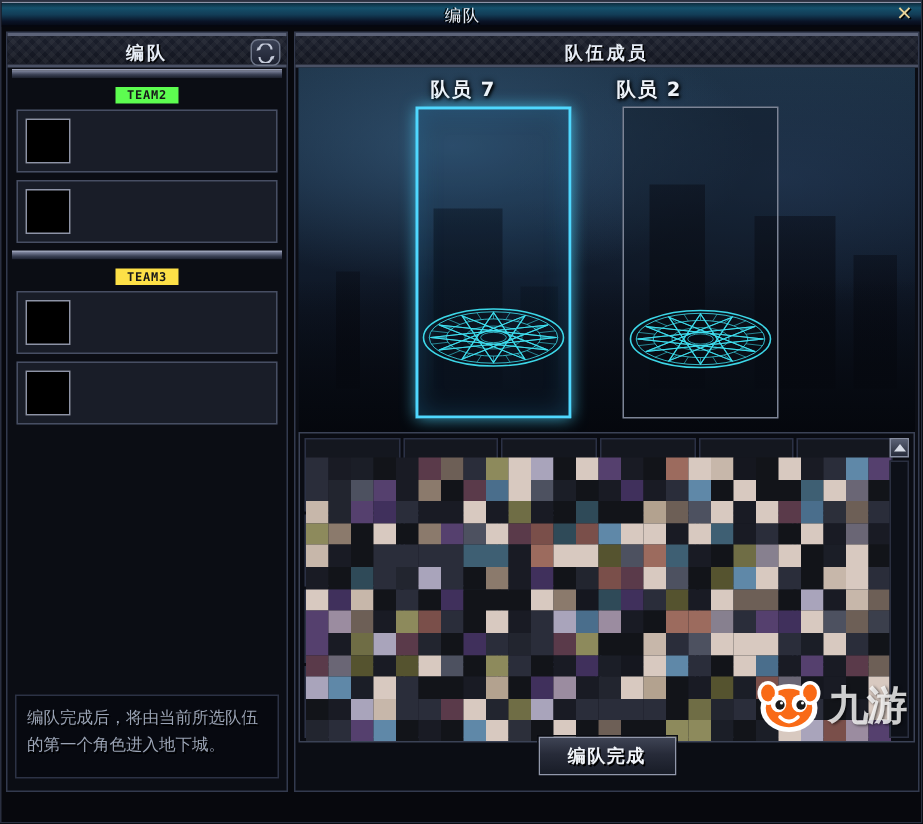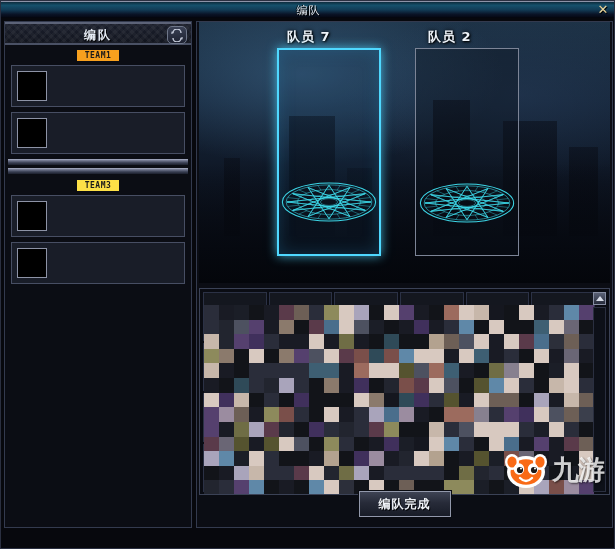--- a/index.html
+++ b/index.html
@@ -280,50 +280,56 @@
         <svg width="14" height="13" viewBox="0 0 14 13">
           <path d="M3 4 A4 4 0 0 1 11 4" fill="none" stroke="#c6ccdb" stroke-width="1.4"></path>
           <path d="M11 9 A4 4 0 0 1 3 9" fill="none" stroke="#c6ccdb" stroke-width="1.4"></path>
           <path d="M2 2 L3.5 4.4 L1 4.8 Z" fill="#c6ccdb"></path>
           <path d="M12 11 L10.5 8.6 L13 8.2 Z" fill="#c6ccdb"></path>
         </svg>
       </div>
     </div>
 
     <div id="teams-container">
+        <div class="team-divider"></div>
         <div class="team-block">
-          <div class="team-label" style="background: rgb(247, 160, 30);">TEAM1</div>
+          <div class="team-label" style="background: rgb(93, 253, 80);">TEAM2</div>
           <div class="slot-row">
             <div class="slot-portrait"></div>
             <div style="margin-left: 7px; font-size: 11px; color: rgb(205, 212, 226);"></div>
           </div>
           <div class="slot-row">
             <div class="slot-portrait"></div>
             <div style="margin-left: 7px; font-size: 11px; color: rgb(205, 212, 226);"></div>
           </div>
         </div>
-        <div class="team-divider"></div>
         <div class="team-divider"></div>
         <div class="team-block">
           <div class="team-label" style="background: #fde047;">TEAM3</div>
           <div class="slot-row">
             <div class="slot-portrait"></div>
             <div style="margin-left: 7px; font-size: 11px; color: rgb(205, 212, 226);"></div>
           </div>
           <div class="slot-row">
             <div class="slot-portrait"></div>
             <div style="margin-left: 7px; font-size: 11px; color: rgb(205, 212, 226);"></div>
           </div>
         </div>
       </div>
 
+    <div id="hint-box">
+      <div id="hint-text">编队完成后，将由当前所选队伍的第一个角色进入地下城。</div>
+    </div>
   </div>
 
   <div id="right-panel">
 
+    <div class="panel-header">
+      <div class="panel-header-title">队伍成员</div>
+    </div>
 
     <div id="stage">
       <div class="ruin" style="left:6%;  width:4%;  height:30%;"></div>
       <div class="ruin" style="left:22%; width:11%; height:46%;"></div>
       <div class="ruin" style="left:36%; width:6%;  height:26%;"></div>
       <div class="ruin" style="left:57%; width:9%;  height:52%;"></div>
       <div class="ruin" style="left:74%; width:13%; height:44%;"></div>
       <div class="ruin" style="left:90%; width:7%;  height:34%;"></div>
       <div id="stage-fog"></div>
       <div id="members-container">
@@ -356,21 +362,21 @@
               <line x1="33.499999999999986" y1="9.741669750802302" x2="27.49999999999998" y2="5.411542731880109" stroke="#3fe2f2" stroke-width="0.55" opacity="0.7"></line>
               <line x1="41.458971511616824" y1="8.442964258242112" x2="38.35314297038657" y2="3.6133351267967697" stroke="#3fe2f2" stroke-width="0.55" opacity="0.7"></line>
               <line x1="49.99999999999999" y1="8" x2="49.99999999999999" y2="3" stroke="#3fe2f2" stroke-width="0.55" opacity="0.7"></line>
               <line x1="58.5410284883832" y1="8.442964258242114" x2="61.64685702961345" y2="3.6133351267967733" stroke="#3fe2f2" stroke-width="0.55" opacity="0.7"></line>
               <line x1="66.5" y1="9.741669750802298" x2="72.5" y2="5.411542731880106" stroke="#3fe2f2" stroke-width="0.55" opacity="0.7"></line>
               <line x1="73.33452377915606" y1="11.80761184457488" x2="81.81980515339463" y2="8.272077938642141" stroke="#3fe2f2" stroke-width="0.55" opacity="0.7"></line>
               <line x1="78.57883832488646" y1="14.499999999999995" x2="88.97114317029973" y2="11.999999999999993" stroke="#3fe2f2" stroke-width="0.55" opacity="0.7"></line>
               <line x1="81.87555226753926" y1="17.63535241366723" x2="93.46666218300808" y2="16.34125718815463" stroke="#3fe2f2" stroke-width="0.55" opacity="0.7"></line>
             </svg>
           </div>
-          <div class="member-label" style="left: 229px;">队员 2</div>
+          <div class="member-label" style="left: 212px;">队员 2</div>
           <div class="char-slot empty" style="left: 216px;">
             <svg viewBox="0 0 100 42" class="magic-circle">
               <ellipse cx="50" cy="21" rx="49" ry="20" fill="none" stroke="#3fe2f2" stroke-width="1.1" opacity="0.95"></ellipse>
               <ellipse cx="50" cy="21" rx="45" ry="18" fill="none" stroke="#3fe2f2" stroke-width="0.7" opacity="0.8"></ellipse>
               <ellipse cx="50" cy="21" rx="33" ry="13" fill="none" stroke="#3fe2f2" stroke-width="0.7" opacity="0.75"></ellipse>
               <ellipse cx="50" cy="21" rx="20" ry="8" fill="none" stroke="#3fe2f2" stroke-width="0.6" opacity="0.7"></ellipse>
               <ellipse cx="50" cy="21" rx="9" ry="3.6" fill="none" stroke="#3fe2f2" stroke-width="0.6" opacity="0.8"></ellipse>
               <polygon points="94.0,21.0 11.9,29.8 72.0,5.8 50.0,38.5 28.0,5.8 88.1,29.7 6.0,21.0 88.1,12.2 28.0,36.2 50.0,3.5 72.0,36.2 11.9,12.2" fill="none" stroke="#3fe2f2" stroke-width="0.75" opacity="0.85"></polygon>
               <polygon points="88.1,29.8 6.0,21.0 88.1,12.2 28.0,36.2 50.0,3.5 72.0,36.2 11.9,12.3 94.0,21.0 11.9,29.8 72.0,5.8 50.0,38.5 28.0,5.8" fill="none" stroke="#3fe2f2" stroke-width="0.75" opacity="0.85"></polygon>
               <line x1="83" y1="21" x2="95" y2="21" stroke="#3fe2f2" stroke-width="0.55" opacity="0.7"></line>

